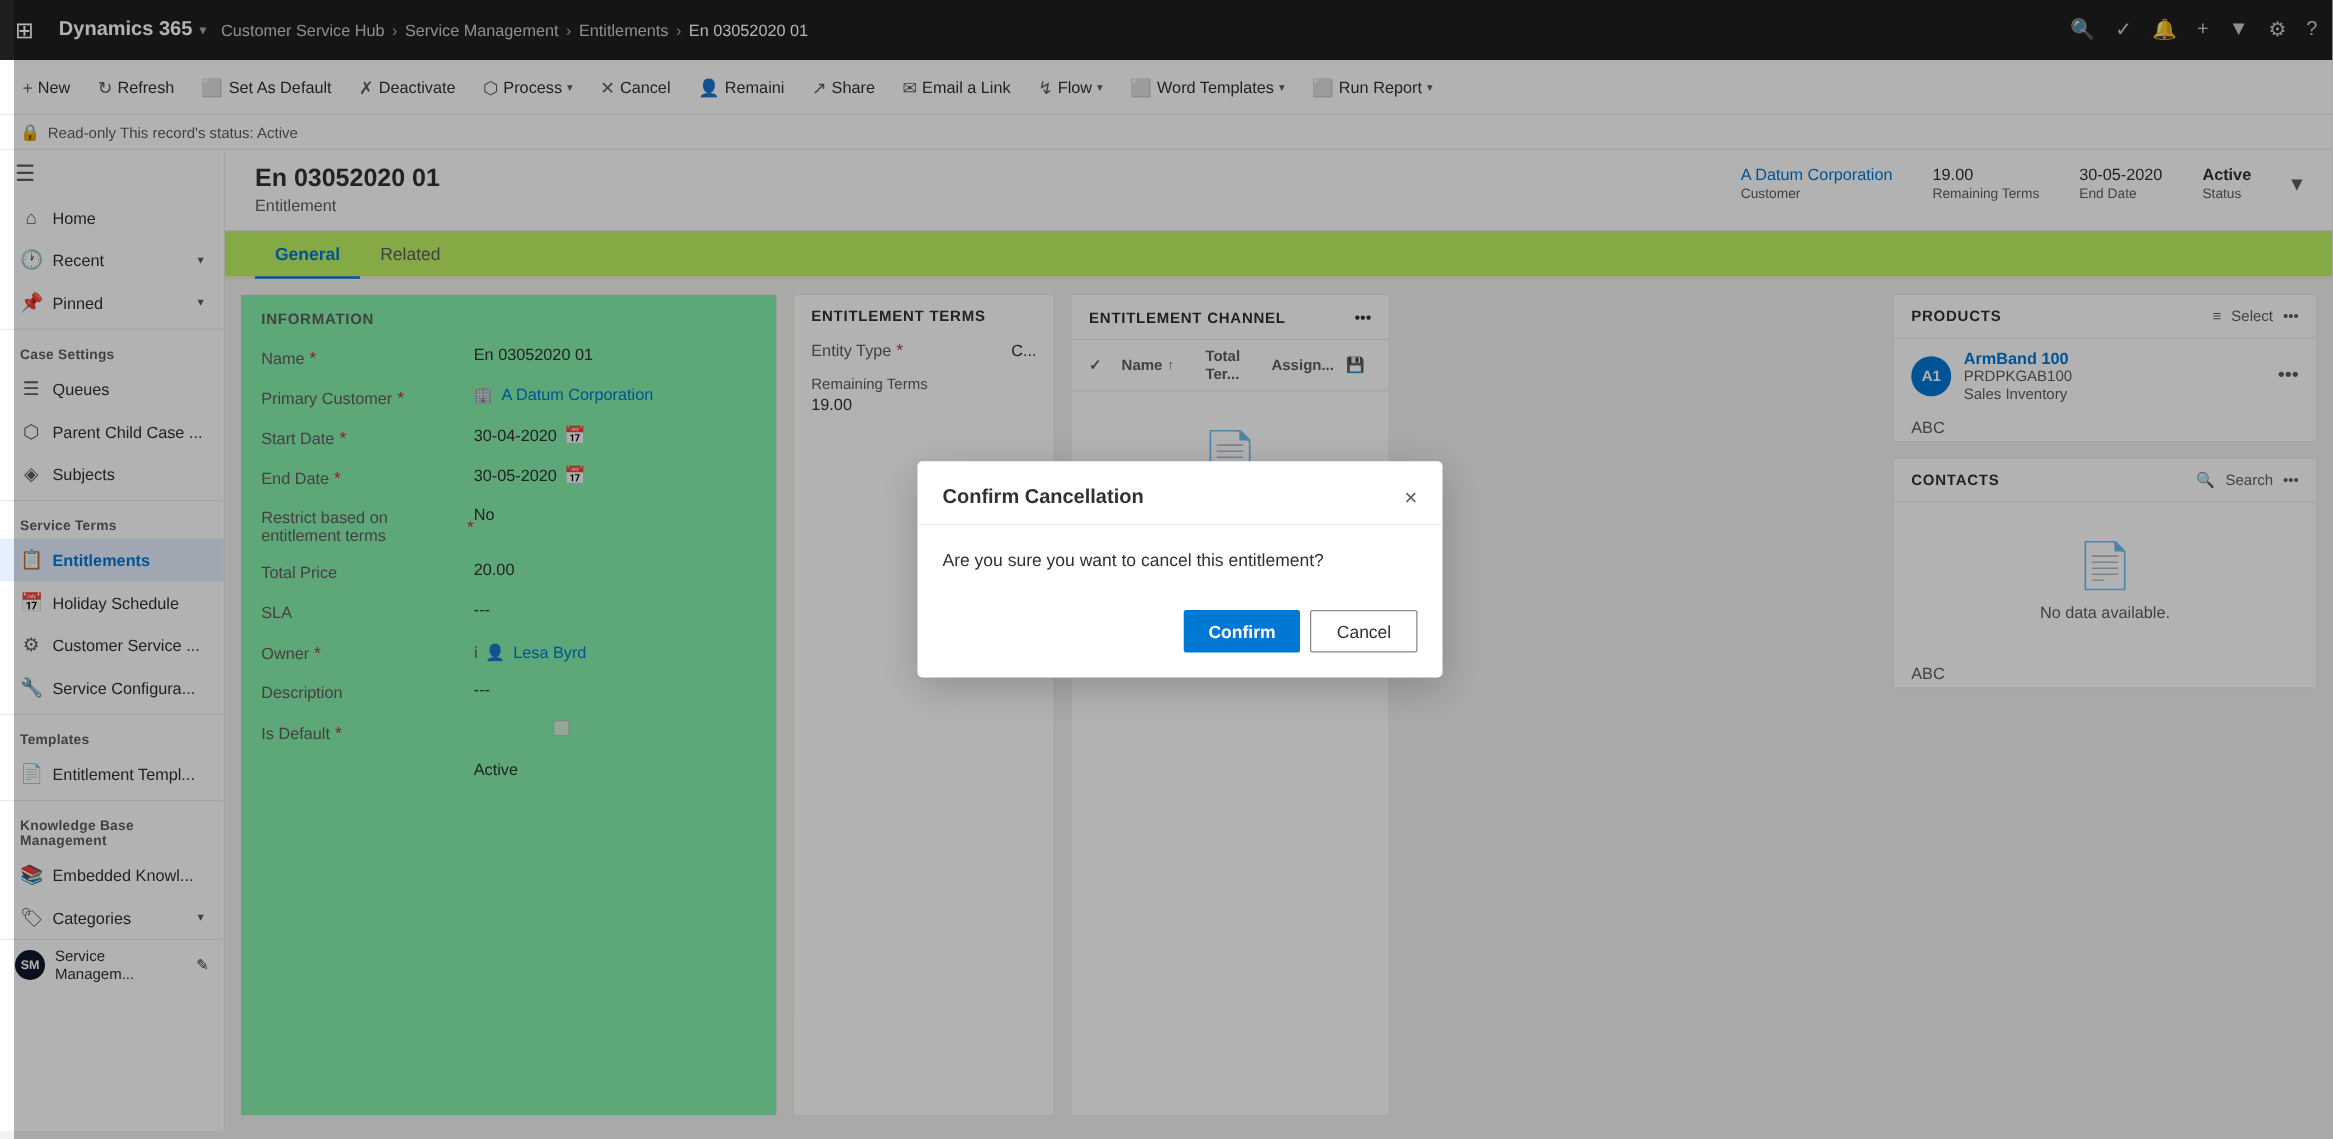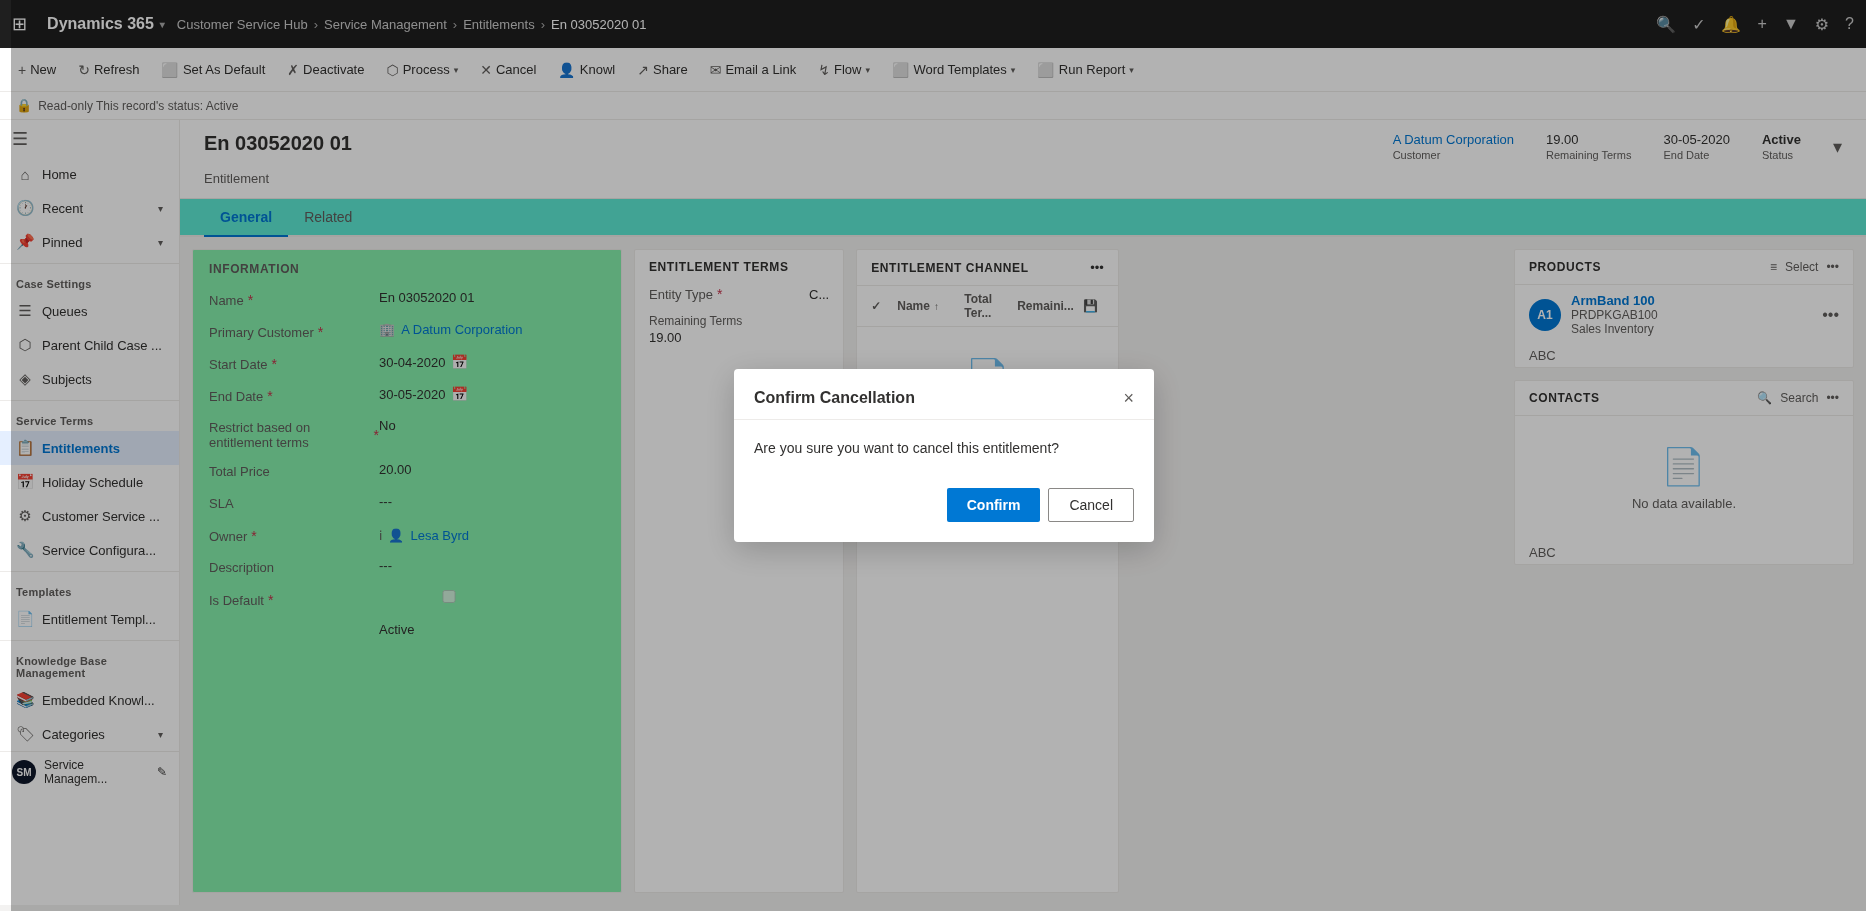--- a/index.html
+++ b/index.html
@@ -73,31 +73,31 @@
 
     
     .content-area { flex: 1; overflow-y: auto; background: #f3f2f1; display: flex; flex-direction: column; }
 
     
     .record-header {
       background: #fff; padding: 12px 24px; border-bottom: 1px solid #edebe9;
       display: flex; align-items: flex-start; justify-content: space-between;
     }
     .record-title { font-size: 20px; font-weight: 600; color: #323130; }
-    .record-type { font-size: 13px; color: #605e5c; margin-top: 16px; }
+    .record-type { font-size: 13px; color: #605e5c; margin-top: 2px; }
     .record-meta { display: flex; gap: 32px; align-items: center; }
     .meta-item { display: flex; flex-direction: column; gap: 2px; }
     .meta-label { font-size: 11px; color: #605e5c; }
     .meta-value { font-size: 13px; color: #0078d4; font-weight: 500; }
     .meta-value.black { color: #323130; }
     .meta-value.status { color: #323130; font-weight: 600; }
     .header-expand { font-size: 18px; color: #605e5c; cursor: pointer; align-self: center; }
 
     
-    .record-tabs { background: #5eead4; display: flex; padding: 0 24px; border-bottom: 2px solid #edebe9; }
+    .record-tabs { background: #bef264; display: flex; padding: 0 24px; border-bottom: 2px solid #edebe9; }
     .tab { padding: 10px 16px; cursor: pointer; font-size: 14px; color: #605e5c; border-bottom: 2px solid transparent; margin-bottom: -2px; }
     .tab.active { color: #0078d4; border-bottom: 2px solid #0078d4; font-weight: 600; }
 
     
     .form-body { display: flex; gap: 12px; padding: 12px; flex: 1; }
 
     
     .form-section {
       background: #86efac; border: 1px solid #edebe9; border-radius: 2px;
       flex: 1; padding: 0;
@@ -239,21 +239,21 @@
     <span class="icon">⬡</span>
     <span>Process</span>
     <span class="caret">▾</span>
   </button>
   <button class="cmd-btn">
     <span class="icon">✕</span>
     <span>Cancel</span>
   </button>
   <button class="cmd-btn">
     <span class="icon">👤</span>
-    <span>Knowl</span>
+    <span>Remaini</span>
   </button>
   <button class="cmd-btn">
     <span class="icon">↗</span>
     <span>Share</span>
   </button>
   <button class="cmd-btn">
     <span class="icon">✉</span>
     <span>Email a Link</span>
   </button>
   <button class="cmd-btn">
@@ -519,21 +519,21 @@
           <div class="ec-header">
             <span class="ec-title">ENTITLEMENT CHANNEL</span>
             <span>•••</span>
           </div>
           <div class="table-header">
             <span class="chk">✓</span>
             <span class="col-name">
               Name <span style="font-size:10px;">↑</span>
             </span>
             <span class="col-total">Total Ter...</span>
-            <span class="col-remaining">Remaini...</span>
+            <span class="col-remaining">Assign...</span>
             <span class="col-action">💾</span>
           </div>
           <div class="no-data-table">
             <span class="no-data-icon">📄</span>
             <span>No data available.</span>
           </div>
         </div>
 
       </div>
 

